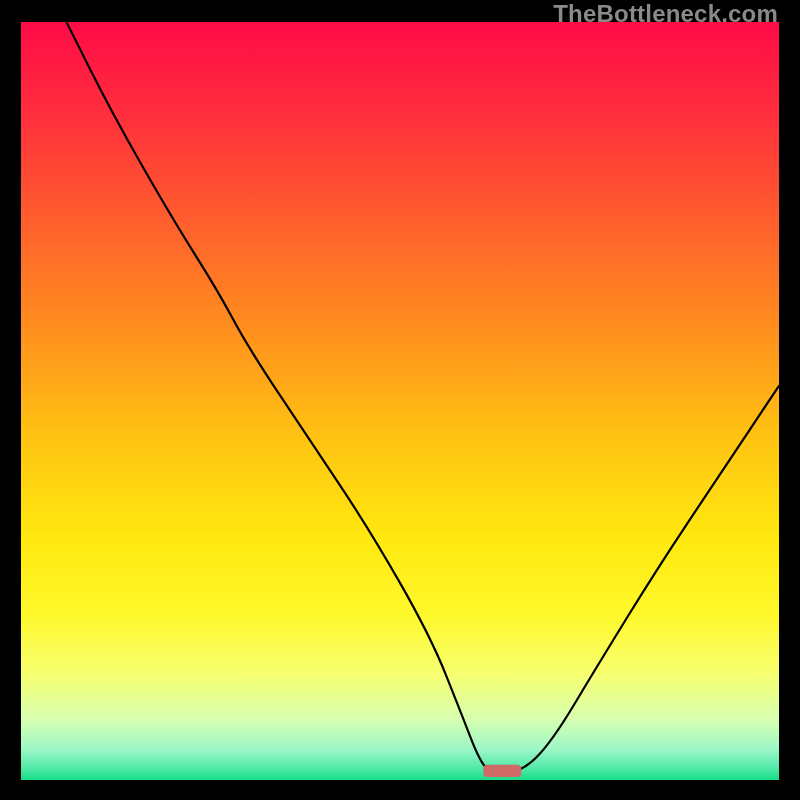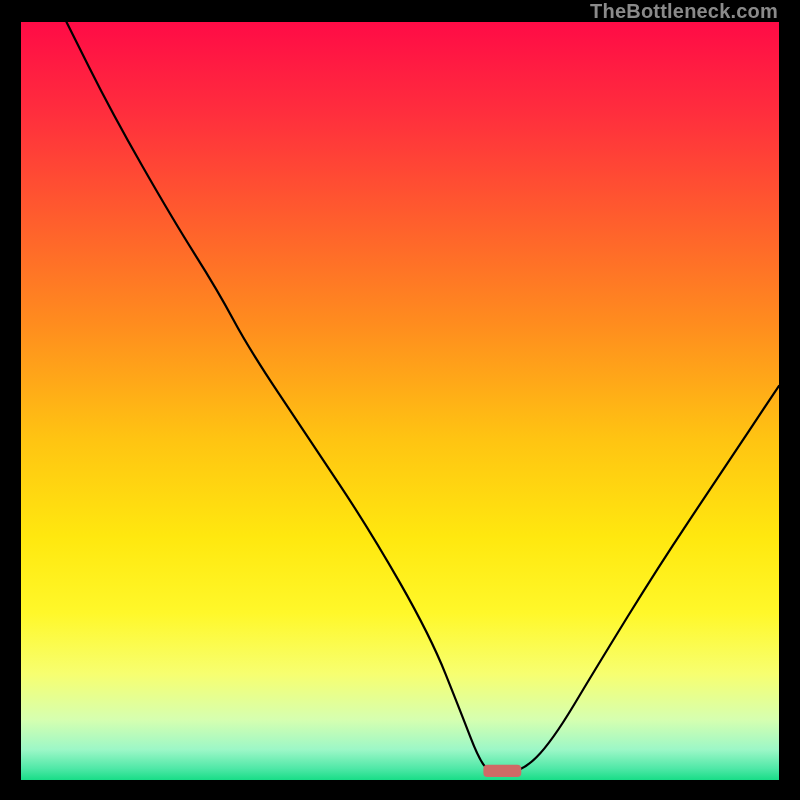--- a/index.html
+++ b/index.html
@@ -31,21 +31,21 @@
     left: 0;
     top: 0;
     width: 758px;
     height: 758px;
   }
   .watermark {
     position: absolute;
     top: 0px;
     right: 22px;
     font-family: Arial, Helvetica, sans-serif;
-    font-size: 20px;
+    font-size: 24px;
     font-weight: 600;
     color: #8a8a8a;
     letter-spacing: 0.2px;
     user-select: none;
   }
 </style>
 </head>
 <body>
 
 <div class="frame">

